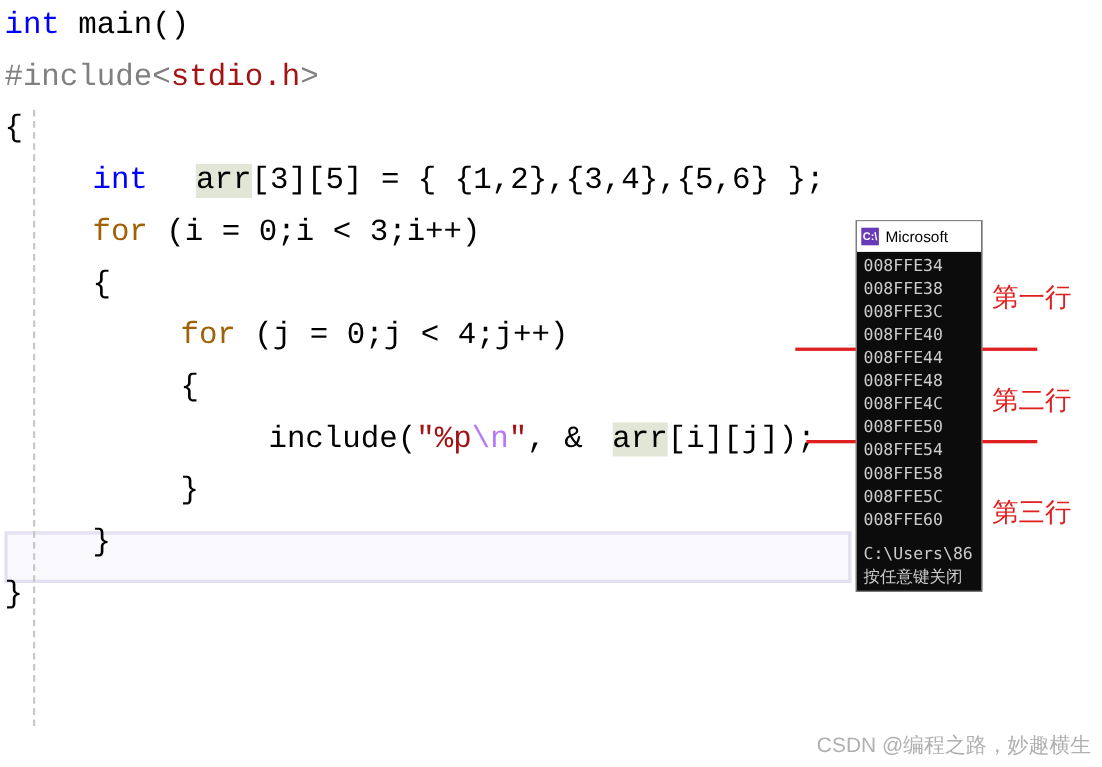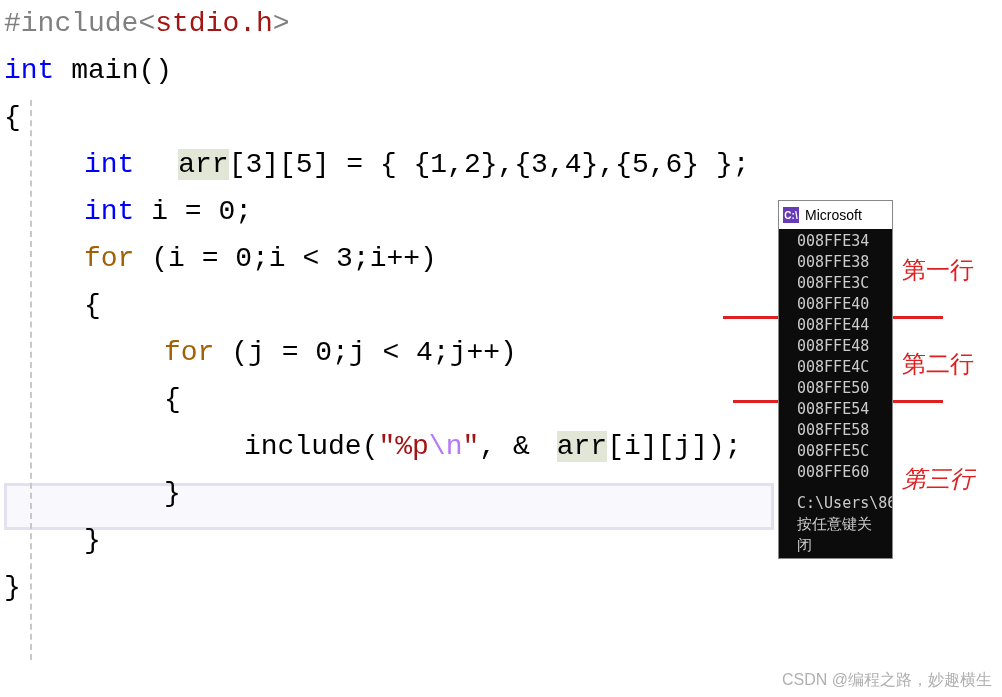--- a/index.html
+++ b/index.html
@@ -83,55 +83,53 @@
       margin-right: 6px;
       display: inline-flex;
       align-items: center;
       justify-content: center;
       color: white;
       font-size: 10px;
       font-weight: bold;
     }
     .console-body {
       padding: 2px 6px;
-      margin-left: 12px;
     }
     .console-sep { height: 10px; }
     .annotation {
       position: absolute;
       color: #e02020;
       font-family: 'SimSun', serif;
       font-size: 24px;
     }
     .redline {
       position: absolute;
       height: 3px;
       background: #e02020;
     }
     .watermark {
       position: absolute;
       bottom: 6px;
       right: 10px;
       color: #b0b0b0;
       font-family: 'SimSun', sans-serif;
-      font-size: 16px;
+      font-size: 19px;
     }
   </style>
 </head>
 <body>
 
 <div class="highlight-row"></div>
 <div class="guide-col"></div>
 
 <div class="code-area">
+  <div class="line"><span class="type">int</span> <span class="ident">main</span><span class="punct">()</span></div>
   <div class="line"><span class="preproc">#include</span><span class="angle">&lt;</span><span class="header-name">stdio.h</span><span class="angle">&gt;</span></div>
-  <div class="line"><span class="type">int</span> <span class="ident">main</span><span class="punct">()</span></div>
   <div class="line"><span class="punct">{</span></div>
   <div class="line"><span class="indent1"></span><span class="type">int</span> <span class="ident hl">arr</span><span class="punct">[3][5] = { {1,2},{3,4},{5,6} };</span></div>
-  <div class="line"><span class="indent1"></span><span class="type">int</span> <span class="ident">i = 0;</span></div>
   <div class="line"><span class="indent1"></span><span class="keyword">for</span> <span class="ident">(i = 0;i &lt; 3;i++)</span></div>
   <div class="line"><span class="indent1"></span><span class="punct">{</span></div>
   <div class="line"><span class="indent2"></span><span class="keyword">for</span> <span class="ident">(j = 0;j &lt; 4;j++)</span></div>
   <div class="line"><span class="indent2"></span><span class="punct">{</span></div>
   <div class="line"><span class="indent3"></span><span class="ident">include</span><span class="punct">(</span><span class="string">"%p</span><span class="escape">\n</span><span class="string">"</span><span class="punct">, &amp;</span><span class="ident hl">arr</span><span class="punct">[i][j]);</span></div>
   <div class="line"><span class="indent2"></span><span class="punct">}</span></div>
   <div class="line"><span class="indent1"></span><span class="punct">}</span></div>
   <div class="line"><span class="punct">}</span></div>
 </div>
 
@@ -154,20 +152,20 @@
     <div>008FFE5C</div>
     <div>008FFE60</div>
     <div class="console-sep"></div>
     <div>C:\Users\86</div>
     <div>按任意键关闭</div>
   </div>
 </div>
 
 <div class="annotation" style="top:254px; left:902px;">第一行</div>
 <div class="annotation" style="top:348px; left:902px;">第二行</div>
-<div class="annotation" style="top:463px; left:902px;font-style:italic;">第三行</div>
+<div class="annotation" style="top:450px; left:902px;">第三行</div>
 
 <div class="redline" style="top:316px; left:723px; width:55px;"></div>
 <div class="redline" style="top:316px; left:893px; width:50px;"></div>
 <div class="redline" style="top:400px; left:733px; width:45px;"></div>
 <div class="redline" style="top:400px; left:893px; width:50px;"></div>
 
 <div class="watermark">CSDN @编程之路，妙趣横生</div>
 
 </body></html>

